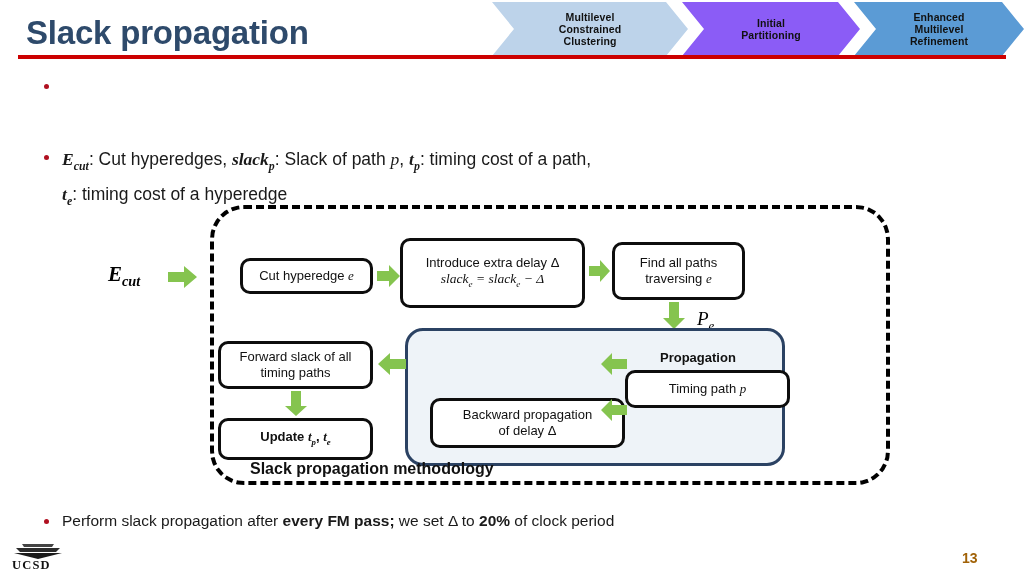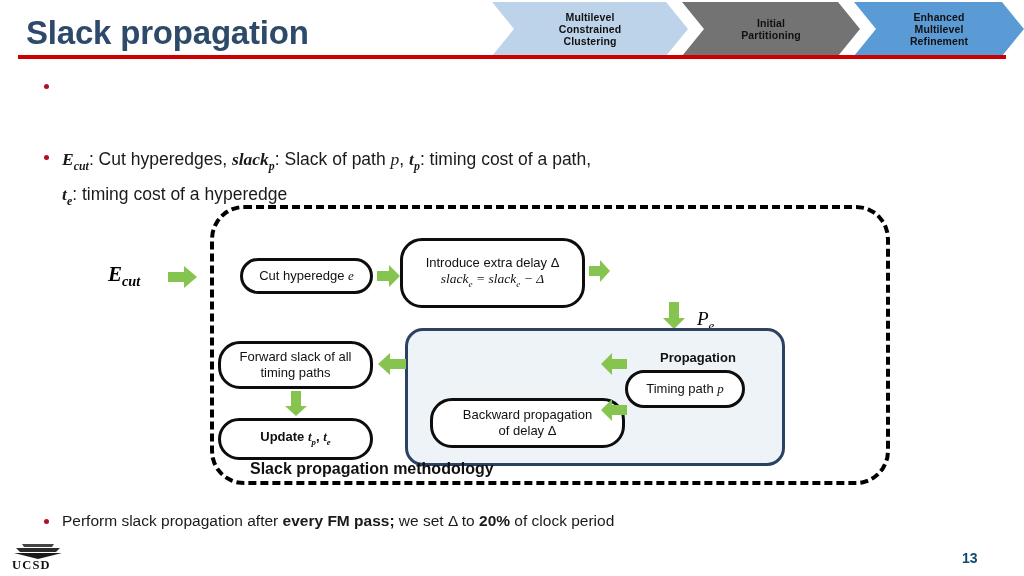--- a/index.html
+++ b/index.html
@@ -12,21 +12,21 @@
   
   .banner{position:absolute;left:492px;top:2px;width:532px;height:54px;}
   .chev{
     position:absolute;top:0;height:54px;
     display:flex;align-items:center;justify-content:center;
     color:#111111;font-weight:bold;font-size:10.5px;line-height:12.2px;
     text-align:center;letter-spacing:0.1px;
     clip-path:polygon(0 0, calc(100% - 22px) 0, 100% 50%, calc(100% - 22px) 100%, 0 100%, 22px 50%);
   }
   .chev1{left:0px;width:196px;background:#bdd3ea;}
-  .chev2{left:190px;width:178px;background:#737373;}
+  .chev2{left:190px;width:178px;background:#8b5cf6;}
   .chev3{left:362px;width:170px;background:#5b9bd5;}
   .chev span{display:block;white-space:nowrap;}
 
   
   .title{
     position:absolute;left:26px;top:14px;
     font-size:33px;font-weight:bold;color:#2e4a6b;letter-spacing:-0.2px;
   }
   .rule{position:absolute;left:18px;top:55px;width:988px;height:4px;background:#cc0000;}
 
@@ -55,34 +55,34 @@
     position:absolute;left:110px;top:7px;width:680px;height:280px;
     border:4px dashed #000000;border-radius:34px;box-sizing:border-box;
   }
   .ecut{
     position:absolute;left:8px;top:64px;font-size:21px;font-weight:bold;
     font-family:"Liberation Serif", serif;font-style:italic;color:#000;
   }
 
   .node{
     position:absolute;box-sizing:border-box;
-    border:3px solid #0d0d0d;border-radius:22px;background:#ffffff;
+    border:3px solid #0d0d0d;border-radius:10px;background:#ffffff;
     display:flex;align-items:center;justify-content:center;text-align:center;
     font-size:13px;line-height:16px;color:#111;padding:2px 6px;
   }
   .node .fml{font-family:"Liberation Serif", serif;font-style:italic;font-size:13.5px;}
 
   #n-cut{left:140px;top:60px;width:133px;height:36px;}
   #n-delay{left:300px;top:40px;width:185px;height:70px;flex-direction:column;}
   #n-find{left:512px;top:44px;width:133px;height:58px;}
   #n-upslack{left:118px;top:143px;width:155px;height:48px;}
   #n-upt{left:118px;top:220px;width:155px;height:42px;font-weight:bold;}
   #n-fwd{left:330px;top:140px;width:195px;height:52px;}
   #n-bwd{left:330px;top:200px;width:195px;height:50px;}
-  #n-tpath{left:525px;top:172px;width:120px;height:38px;}
+  #n-tpath{left:525px;top:172px;width:165px;height:38px;}
 
   .propbox{
     position:absolute;left:305px;top:130px;width:380px;height:138px;
     box-sizing:border-box;border:3px solid #2b4263;border-radius:18px;
     background:#eef3f8;
   }
   .proplabel{
     position:absolute;left:560px;top:152px;font-size:13px;font-weight:bold;color:#111;
   }
   .pe{
@@ -96,21 +96,21 @@
   .arrow{position:absolute;}
   .arrow svg{display:block;}
 
   
   .logo{position:absolute;left:8px;top:540px;width:66px;height:32px;}
   .logo .word{
     position:absolute;left:4px;top:18px;font-family:"Liberation Serif", serif;
     font-size:12.5px;letter-spacing:1.2px;color:#111;font-weight:bold;
   }
   .pageno{
-    position:absolute;left:962px;top:550px;font-size:14px;color:#0c4a6e;font-weight:bold;
+    position:absolute;left:962px;top:550px;font-size:14px;color:#a16207;font-weight:bold;
   }
 </style>
 </head>
 <body>
 
 <div class="slide">
 
   <div class="banner">
     <div class="chev chev1">
       <div>
@@ -174,20 +174,26 @@
       <span>Introduce extra delay Δ</span>
       <span class="fml"><span>slack</span><sub>e</sub><span> = slack</span><sub>e</sub><span> − Δ</span></span>
     </div>
 
     <div class="arrow" style="left:489px;top:62px;">
       <svg width="22" height="22" viewBox="0 0 22 22">
           <path d="M0 6 H11 V0 L21 11 L11 22 V16 H0 Z" fill="#85c44f"></path>
         </svg>
     </div>
 
+    <div class="node" id="n-find">
+      <span>
+        <span>Find all paths</span><br>
+        <span>traversing </span><span class="mi">e</span>
+      </span>
+    </div>
 
     <div class="arrow" style="left:562px;top:104px;">
       <svg width="24" height="28" viewBox="0 0 24 28">
           <path d="M7 0 H17 V16 H23 L12 27 L1 16 H7 Z" fill="#85c44f"></path>
         </svg>
     </div>
 
     <div class="pe">
       <span>P</span><sub>e</sub>
     </div>

